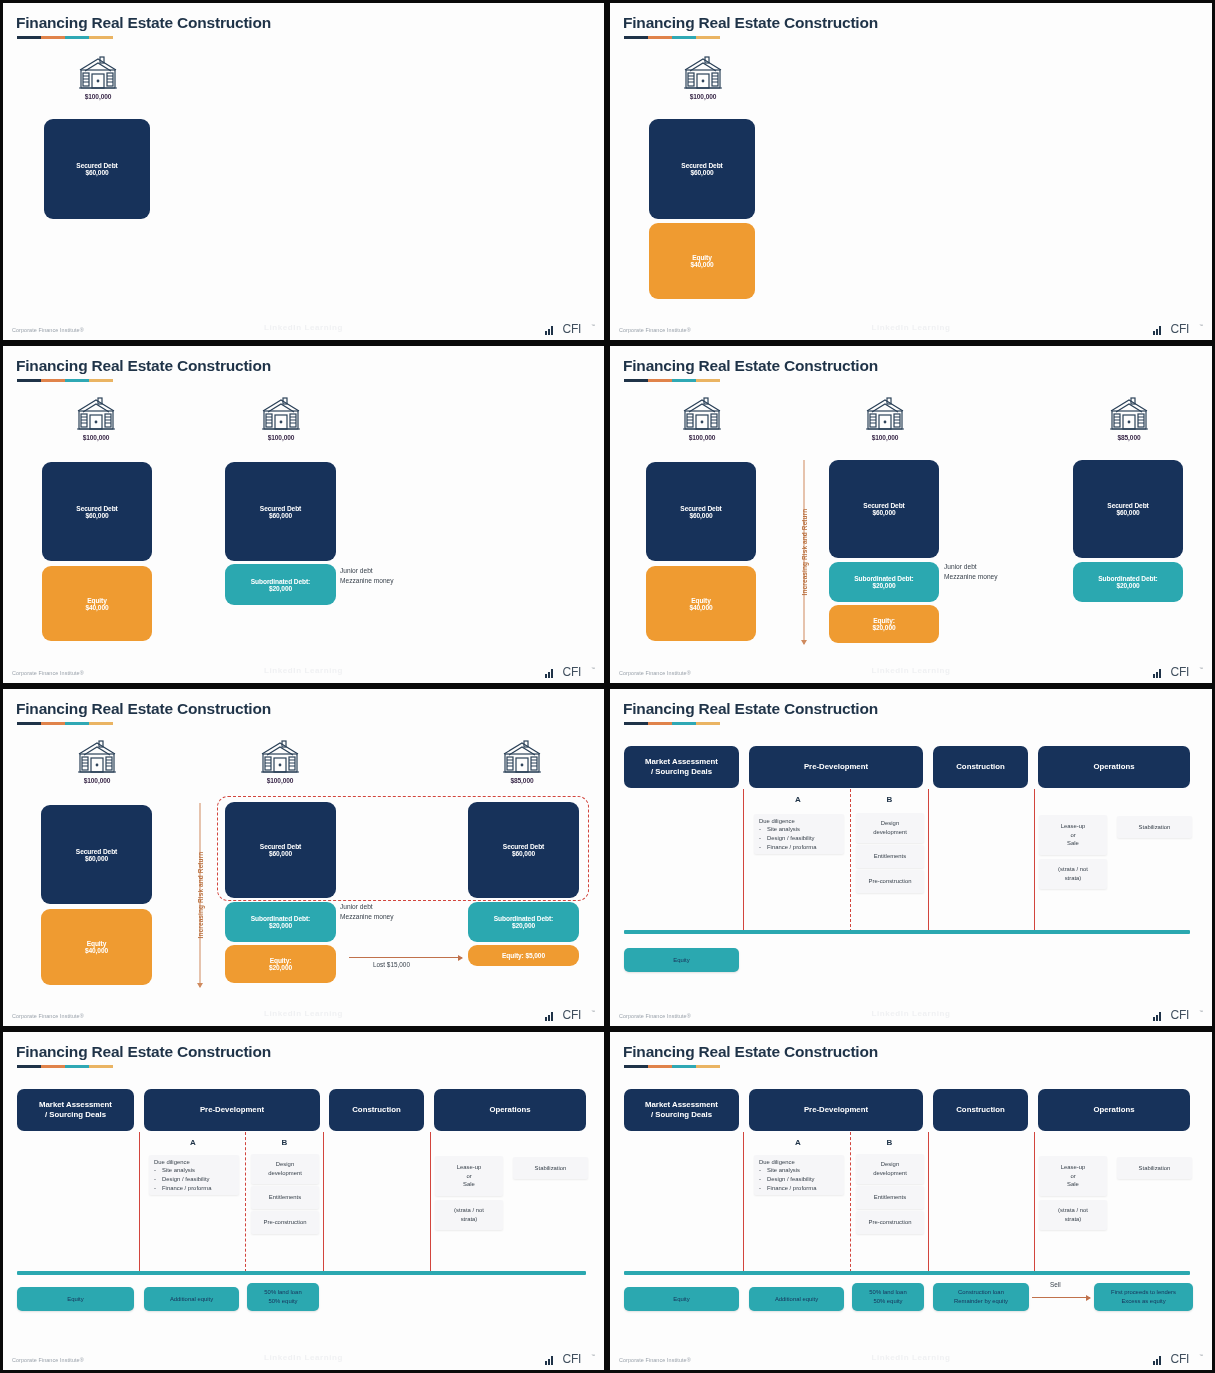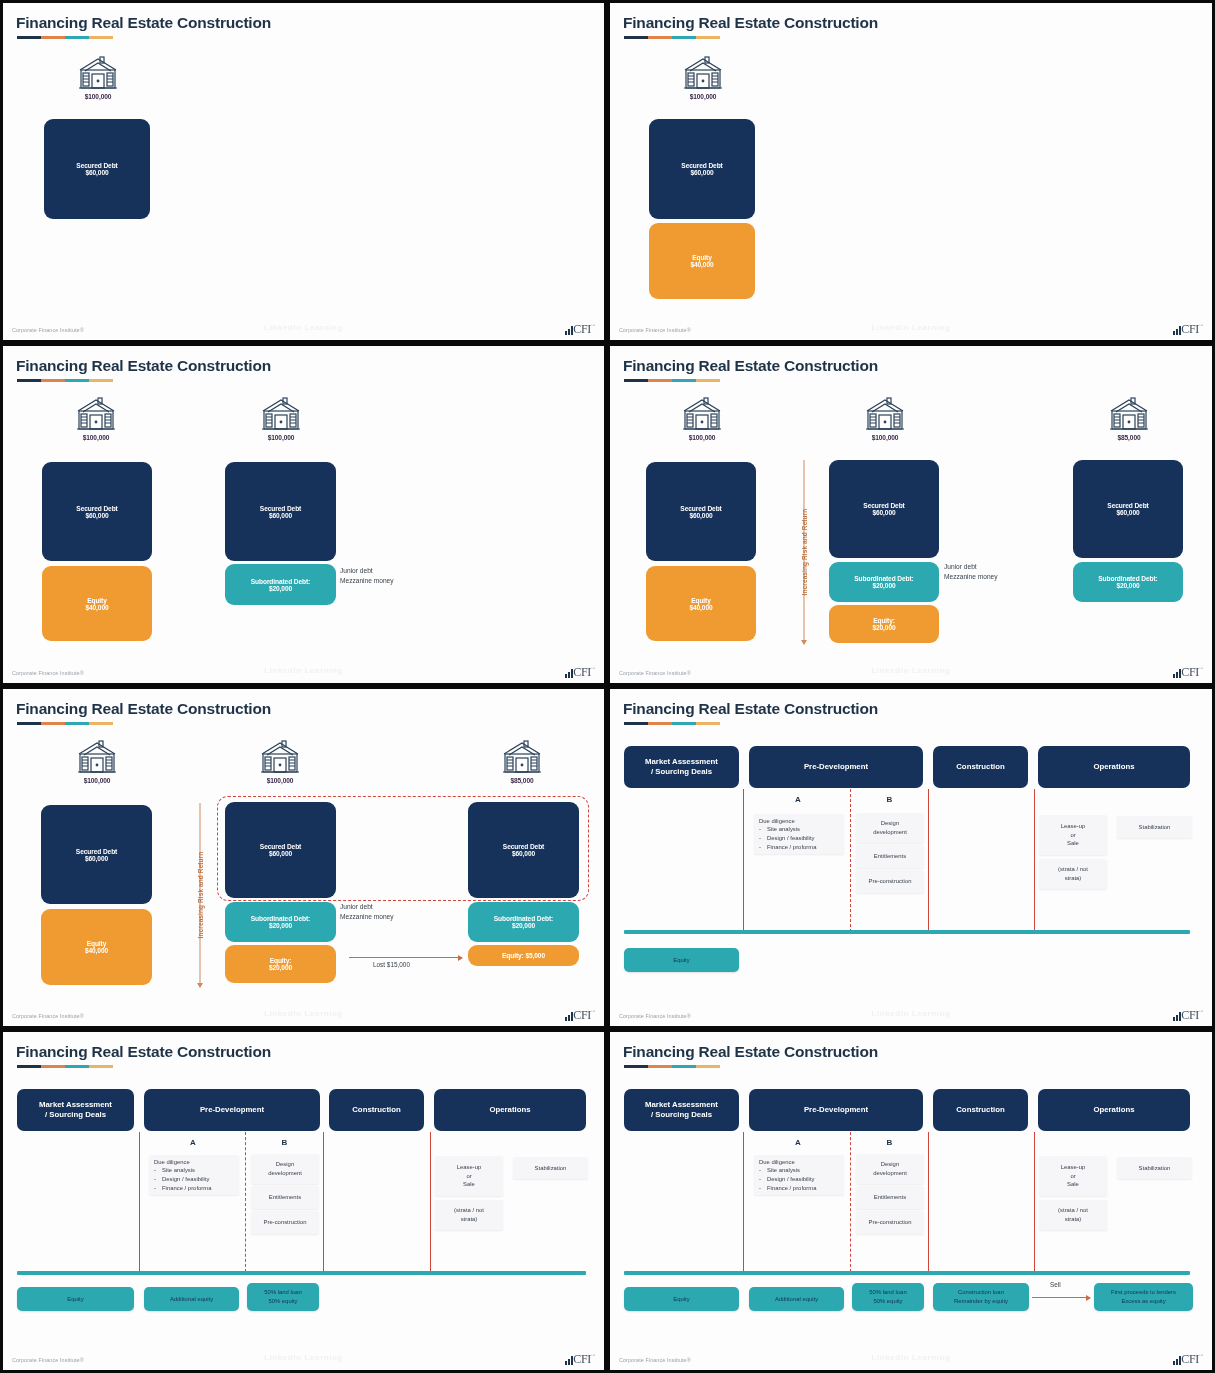--- a/index.html
+++ b/index.html
@@ -46,21 +46,21 @@
     position: absolute; left: 9px; bottom: 7px;
     font-size: 5.4px; color: #9aa2ab; letter-spacing: 0.1px;
   }
   .watermark {
     position: absolute; left: 50%; transform: translateX(-50%); bottom: 8px;
     font-size: 8px; color: #f0f1f3; letter-spacing: 0.6px; white-space: nowrap;
     font-weight: bold;
   }
   .cfi-logo {
     position: absolute; right: 9px; bottom: 5px;
-    display: flex; align-items: flex-end; gap: 0; font-family: Liberation Serif, serif;
+    display: flex; align-items: flex-end; gap: 10px;
   }
   .cfi-bars { display: flex; align-items: flex-end; gap: 1px; height: 9px; }
   .cfi-bars b { display:block; width: 2px; background: #1f3348; }
   .cfi-bars b:nth-child(1){height:4px;} .cfi-bars b:nth-child(2){height:6.5px;} .cfi-bars b:nth-child(3){height:9px;}
   .cfi-text { font-size: 12px; color: #404f5e; letter-spacing: -0.3px; line-height: 1; }
   .cfi-tm { font-size: 4px; color: #8d959d; align-self: flex-start; }
 
   
   .house-group { position: absolute; text-align: center; }
   .house-svg { display: block; margin: 0 auto; }

